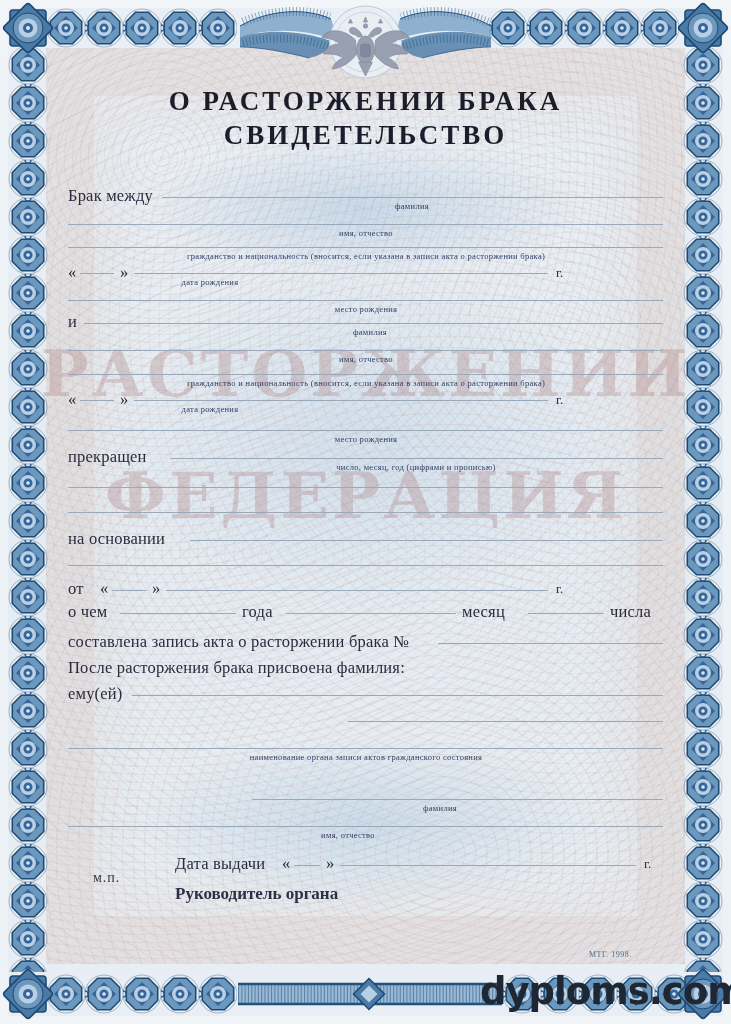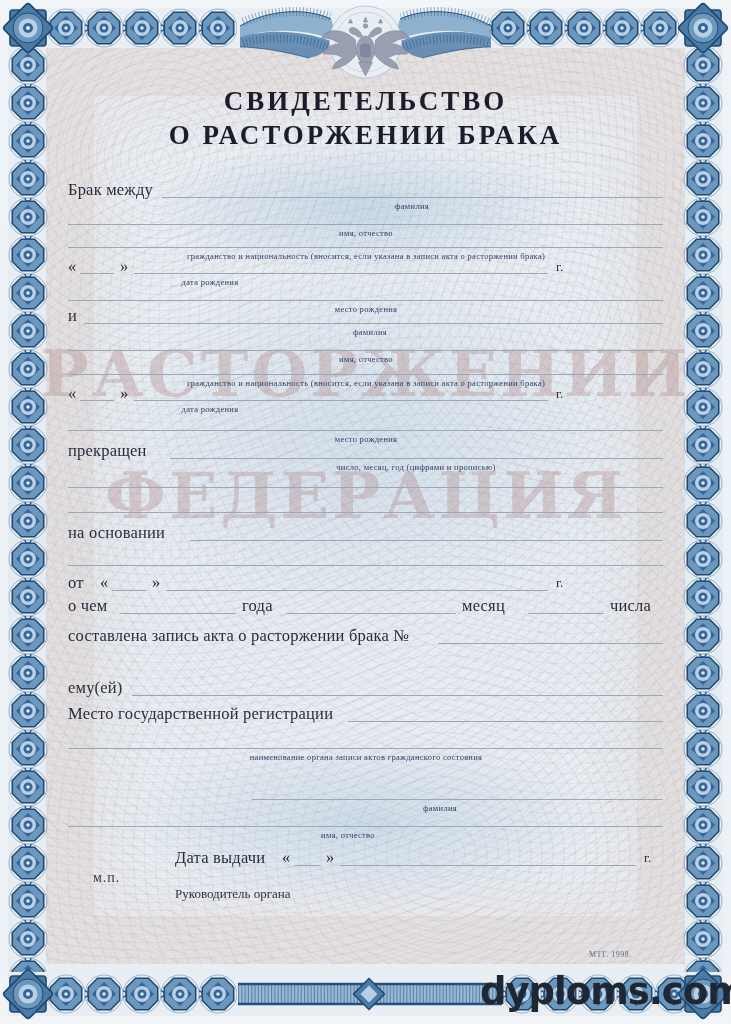--- a/index.html
+++ b/index.html
@@ -21,27 +21,27 @@
       repeating-radial-gradient(circle at 38% 55%, rgba(190,150,140,.08) 0 1.5px, transparent 1.5px 9px),
       repeating-radial-gradient(circle at 62% 88%, rgba(190,150,140,.12) 0 1.5px, transparent 1.5px 11px);}
   .ornament::after{content:'';position:absolute;inset:0;
     box-shadow: inset 0 0 0 48px rgba(208,174,164,.14), inset 0 0 34px 70px rgba(208,174,164,.09);}
   .wm{position:absolute;left:0;right:0;z-index:2;text-align:center;font-weight:bold;
       font-family:"DejaVu Serif",serif;font-size:64px;letter-spacing:3px;
       color:rgba(170,128,126,.32);white-space:nowrap;}
   .frame{position:absolute;left:0;top:0;z-index:3;pointer-events:none;}
   .title{position:absolute;left:0;right:0;top:84px;z-index:4;text-align:center;
          font-weight:bold;font-size:27px;letter-spacing:3px;color:#1c1c2a;line-height:34px;}
-  .lbl{position:absolute;z-index:4;font-size:16.5px;color:#2b2b3e;letter-spacing:.2px;white-space:nowrap;}
+  .lbl{position:absolute;z-index:4;font-size:16.5px;color:#2b2b3e;letter-spacing:.2px;white-space:nowrap;margin-top:6px;}
   .ln{position:absolute;z-index:4;height:0;border-bottom:1.1px solid #9aa9ba;}
   .cap{position:absolute;z-index:4;font-size:8.5px;font-weight:normal;color:#2f3f66;
        letter-spacing:.3px;white-space:nowrap;transform:translateX(-50%);}
   .small{font-size:13px;}
   .mp{position:absolute;z-index:4;font-size:14px;font-weight:normal;letter-spacing:1px;color:#3a3a4a;}
-  .boss{position:absolute;z-index:4;font-size:13px;font-weight:normal;color:#2b3046;line-height:16px;white-space:nowrap;}
+  .boss{position:absolute;z-index:4;font-size:17px;font-weight:bold;color:#2b3046;line-height:16px;white-space:nowrap;}
   .printcode{position:absolute;z-index:4;font-size:8px;color:#4e6f92;letter-spacing:.5px;}
   .brand{position:absolute;z-index:6;left:480px;top:970px;font-family:"DejaVu Sans",sans-serif;
          font-weight:bold;font-size:37px;letter-spacing:-1px;color:#1f2732;}
 </style>
 </head>
 <body>
 
 <div class="page">
   <div class="paper"></div>
   <div class="ornament"></div>
@@ -142,22 +142,22 @@
         <path d="M-17,-19 l2,-4 2,4 z"></path>
         <path d="M13,-19 l2,-4 2,4 z"></path>
         <path d="M-2,-20 l2,-5 2,5 z"></path>
         <circle cx="0" cy="-16" r="2.2"></circle>
         <rect x="-5" y="2" width="10" height="13" rx="3" fill="#7c8398"></rect>
       </g>
     </g>
   </svg>
 
   <div class="title">
+    <div>О РАСТОРЖЕНИИ БРАКА</div>
     <div>СВИДЕТЕЛЬСТВО</div>
-    <div>О РАСТОРЖЕНИИ БРАКА</div>
   </div>
 
   <span class="lbl" style="left:68px;top:180px">Брак между</span>
   <span class="ln" style="left:162px;top:197px;width:501px"></span>
   <span class="cap" style="left:412px;top:201px">фамилия</span>
 
   <span class="ln" style="left:68px;top:224px;width:595px"></span>
   <span class="cap" style="left:366px;top:228px">имя, отчество</span>
 
   <span class="ln" style="left:68px;top:247px;width:595px"></span>
@@ -215,25 +215,25 @@
   <span class="ln" style="left:120px;top:613px;width:116px"></span>
   <span class="lbl" style="left:242px;top:596px">года</span>
   <span class="ln" style="left:286px;top:613px;width:170px"></span>
   <span class="lbl" style="left:462px;top:596px">месяц</span>
   <span class="ln" style="left:528px;top:613px;width:76px"></span>
   <span class="lbl" style="left:610px;top:596px">числа</span>
 
   <span class="lbl" style="left:68px;top:626px">составлена запись акта о расторжении брака №</span>
   <span class="ln" style="left:438px;top:643px;width:225px"></span>
 
+  <span class="lbl" style="left:68px;top:652px">После расторжения брака присвоена фамилия:</span>
 
   <span class="lbl" style="left:68px;top:678px">ему(ей)</span>
   <span class="ln" style="left:132px;top:695px;width:531px"></span>
 
-  <span class="lbl" style="left:68px;top:704px">Место государственной регистрации</span>
   <span class="ln" style="left:348px;top:721px;width:315px"></span>
 
   <span class="ln" style="left:68px;top:748px;width:595px"></span>
   <span class="cap" style="left:366px;top:752px">наименование органа записи актов гражданского состояния</span>
 
   <span class="ln" style="left:252px;top:799px;width:411px"></span>
   <span class="cap" style="left:440px;top:803px">фамилия</span>
 
   <span class="ln" style="left:68px;top:826px;width:595px"></span>
   <span class="cap" style="left:348px;top:830px">имя, отчество</span>

